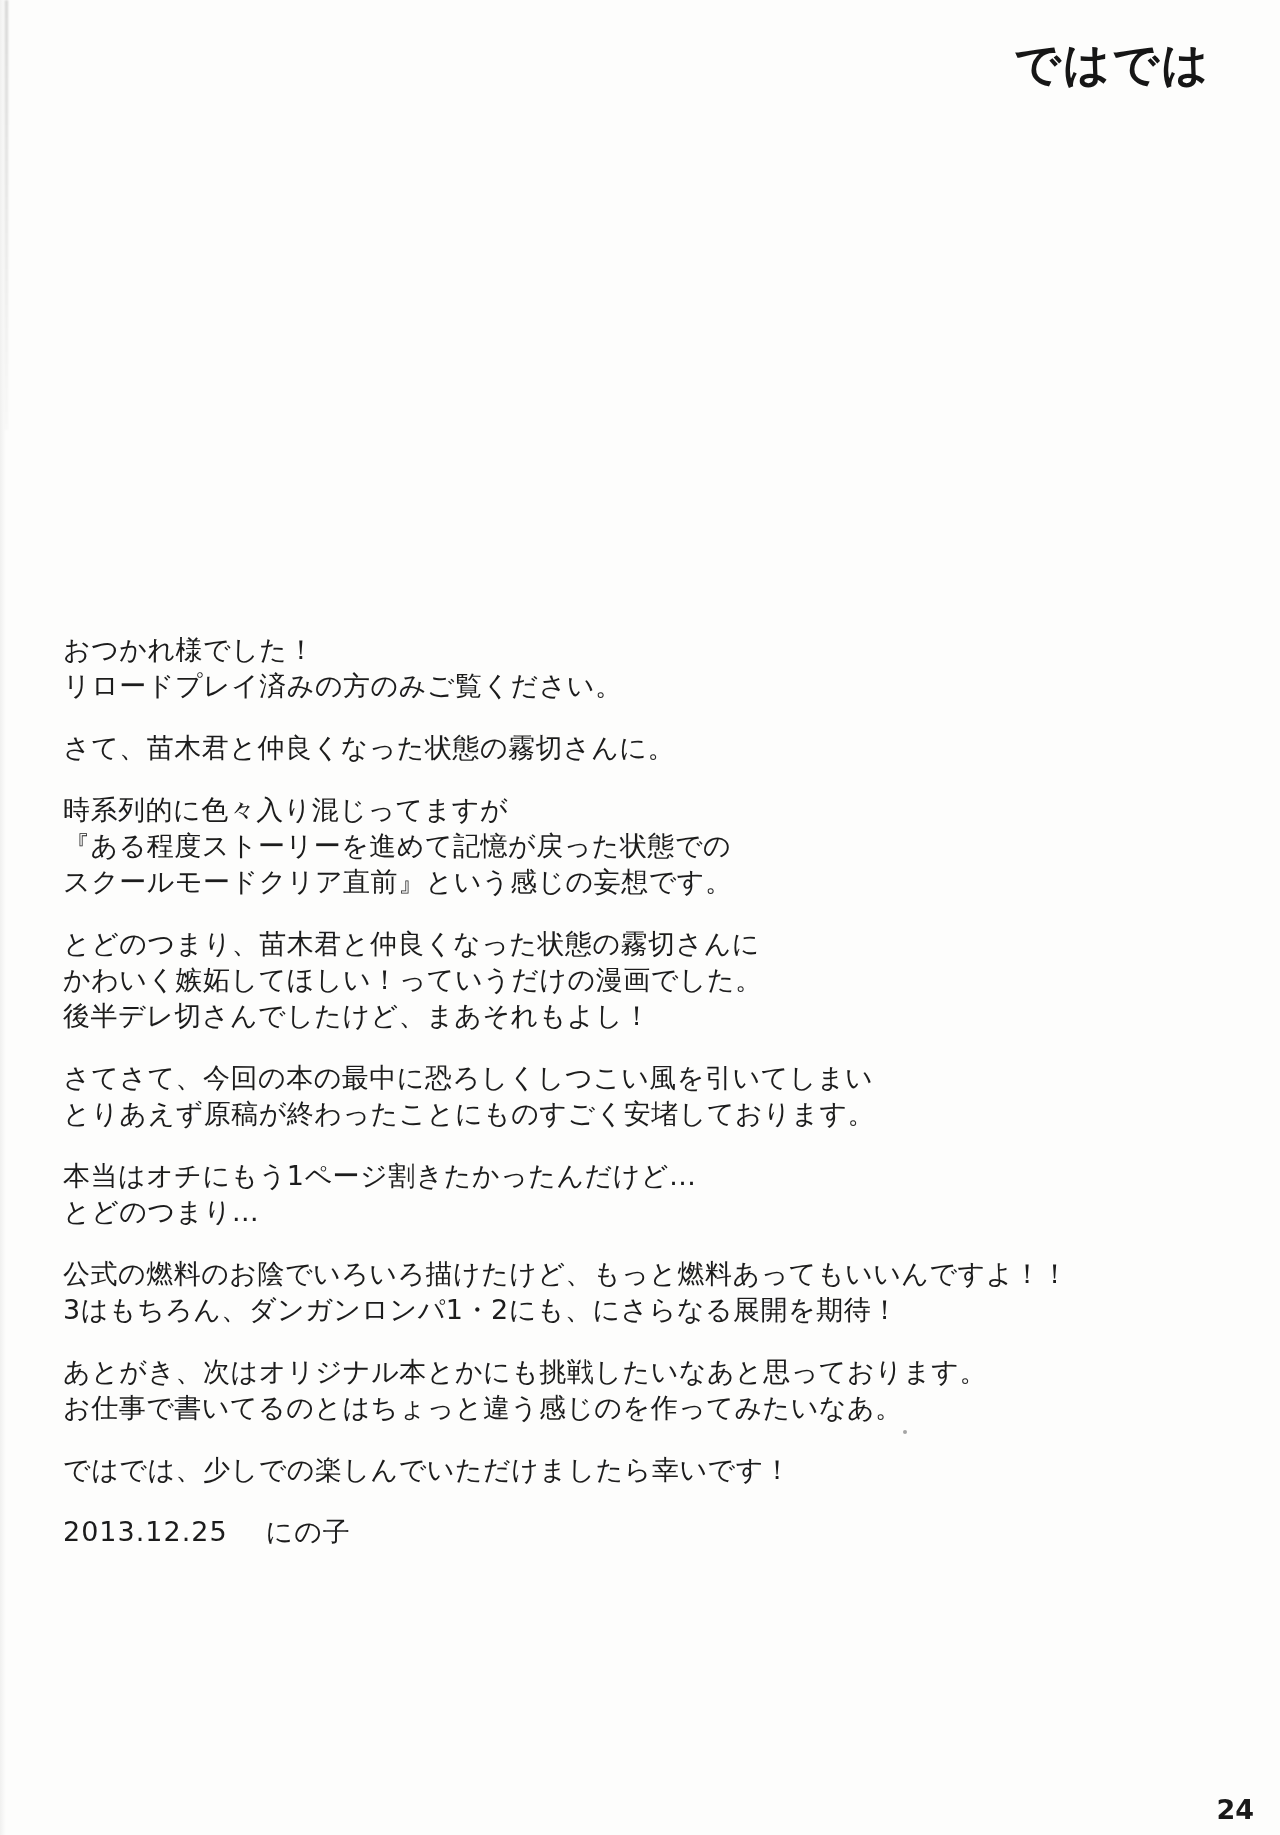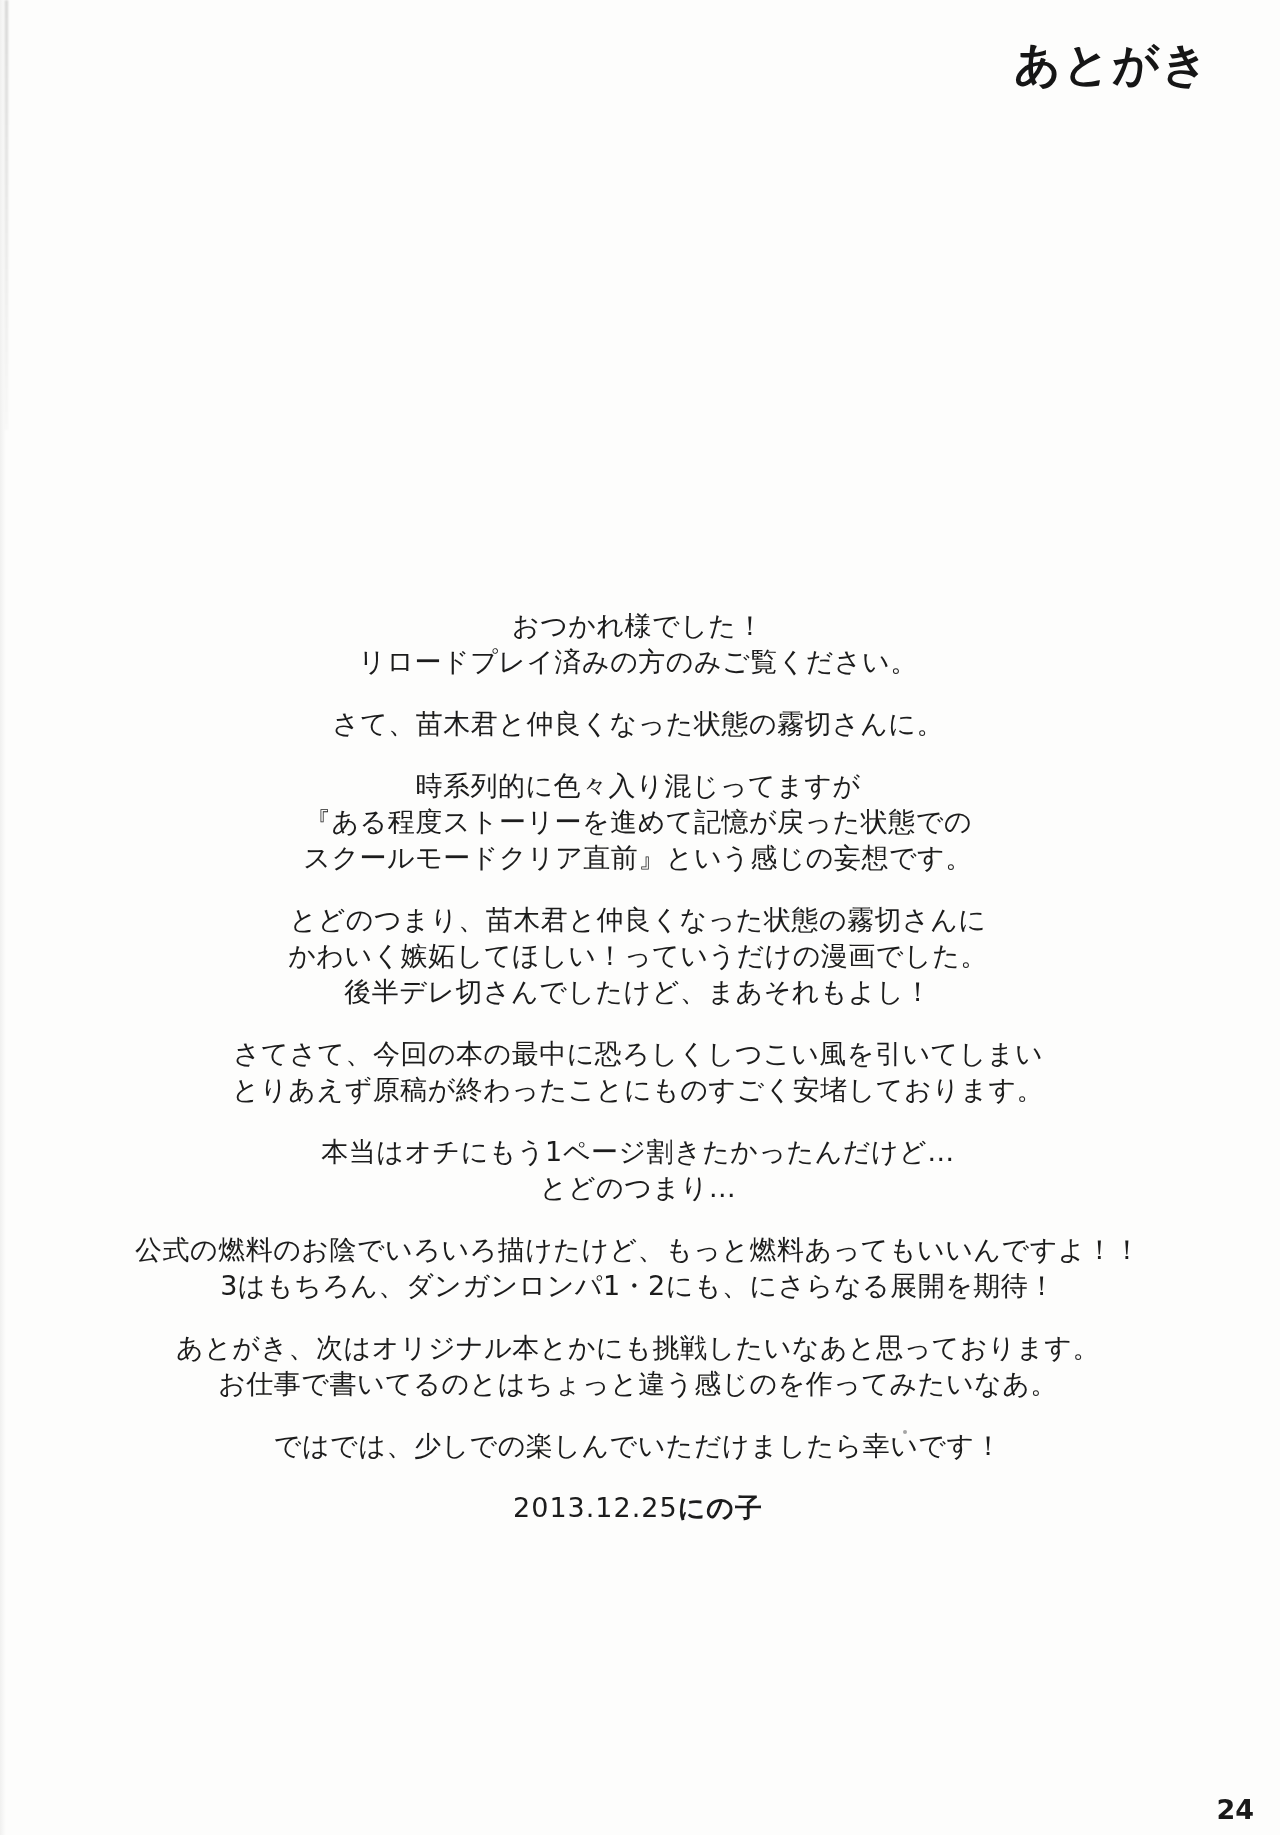--- a/index.html
+++ b/index.html
@@ -38,39 +38,38 @@
     top: 34px;
     font-size: 46px;
     font-weight: 700;
     letter-spacing: 2px;
     color: #161616;
     white-space: nowrap;
   }
   .afterword {
     position: absolute;
     left: 63px;
-    top: 608px;
+    top: 632px;
     width: 1150px;
-    text-align: center;
   }
   .para {
     margin: 0 0 26px 0;
   }
   .line {
     font-size: 27px;
     line-height: 36px;
     letter-spacing: 0.5px;
     white-space: nowrap;
     color: #1c1c1c;
   }
   .signature .line {
     letter-spacing: 1px;
   }
   .sig-author {
-    font-weight: bold;
+    margin-left: 38px;
   }
   .page-number {
     position: absolute;
     right: 26px;
     bottom: 10px;
     font-size: 27px;
     font-weight: 700;
     color: #1a1a1a;
   }
   .artifact-dot {
@@ -82,21 +81,21 @@
     border-radius: 50%;
     background: rgba(0,0,0,0.35);
   }
 </style>
 </head>
 <body>
 
 <div class="scan-edge-side"></div>
 <div class="scan-edge-left"></div>
 
-<div class="page-title">あとがき</div>
+<div class="page-title">ではでは</div>
 
 <div class="afterword">
 
   <div class="para">
     <div class="line">おつかれ様でした！</div>
     <div class="line">リロードプレイ済みの方のみご覧ください。</div>
   </div>
 
   <div class="para">
     <div class="line">さて、苗木君と仲良くなった状態の霧切さんに。</div>

